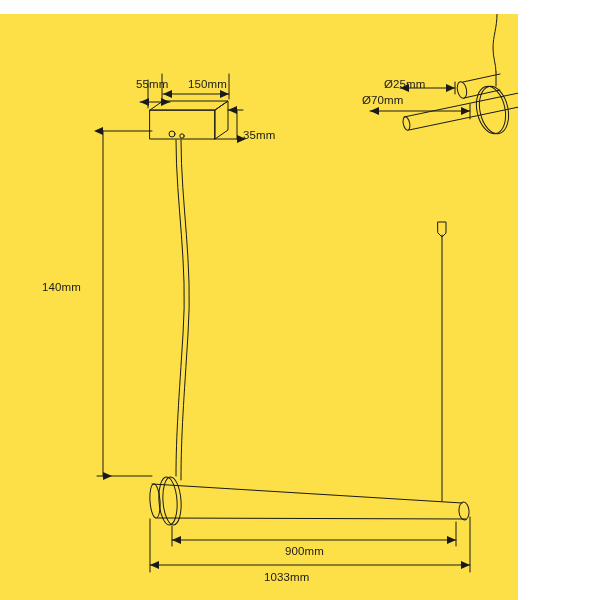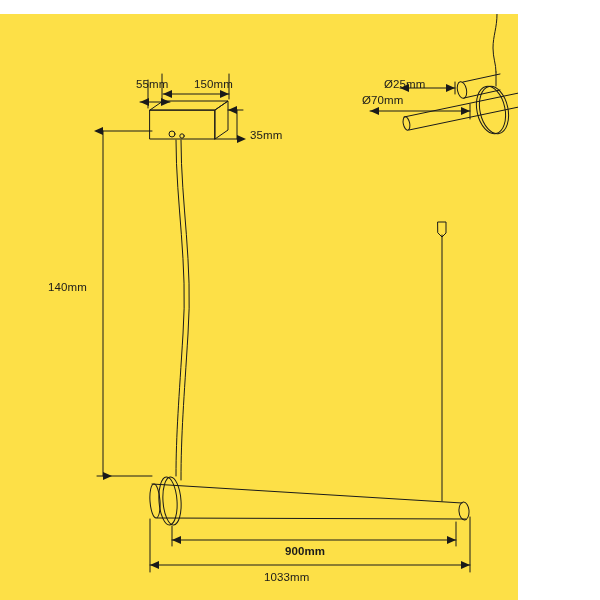--- a/index.html
+++ b/index.html
@@ -147,27 +147,27 @@
         <path d="M0,0 L8,0 L4,9 Z" fill="#1a1a1a" transform="rotate(180 4 4.5)"></path>
       </marker>
       <marker id="arrD" markerWidth="8" markerHeight="10" refX="4" refY="1" orient="auto" markerUnits="userSpaceOnUse">
         <path d="M0,10 L8,10 L4,1 Z" fill="#1a1a1a" transform="rotate(180 4 5.5)"></path>
       </marker>
     </defs>
   </svg>
 
   <div class="dim-label" style="left:136px; top:64px;">55mm</div>
 
-  <div class="dim-label" style="left:194px; top:64px;">150mm</div>
+  <div class="dim-label" style="left:188px; top:64px;">150mm</div>
 
-  <div class="dim-label" style="left:250px; top:115px;text-align:center;">35mm</div>
+  <div class="dim-label" style="left:243px; top:115px;text-align:center;">35mm</div>
 
-  <div class="dim-label" style="left:48px; top:267px;">140mm</div>
+  <div class="dim-label" style="left:42px; top:267px;">140mm</div>
 
   <div class="dim-label" style="left:384px; top:64px;">Ø25mm</div>
 
   <div class="dim-label" style="left:362px; top:80px;text-align:center;">Ø70mm</div>
 
-  <div class="dim-label" style="left:285px; top:531px;font-weight:bold;">900mm</div>
+  <div class="dim-label" style="left:285px; top:531px;">900mm</div>
 
   <div class="dim-label" style="left:264px; top:557px;">1033mm</div>
 
 </div>
 
 </body></html>

